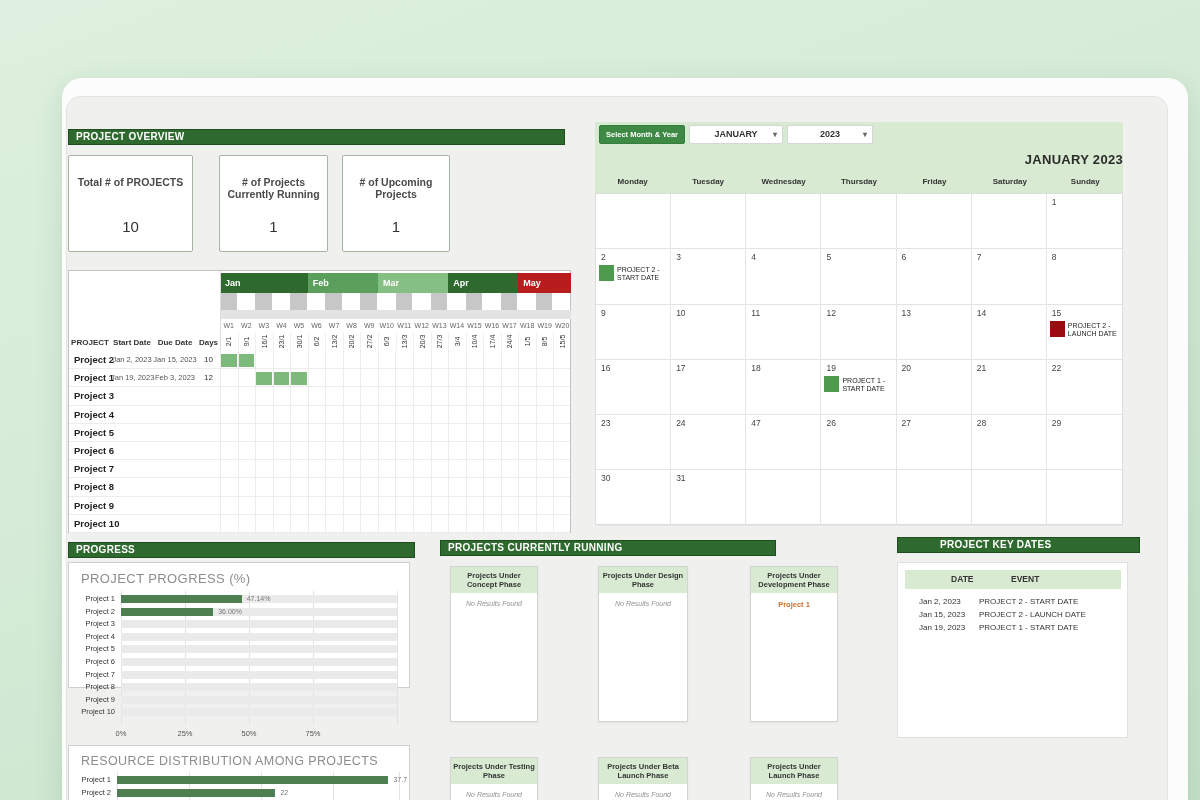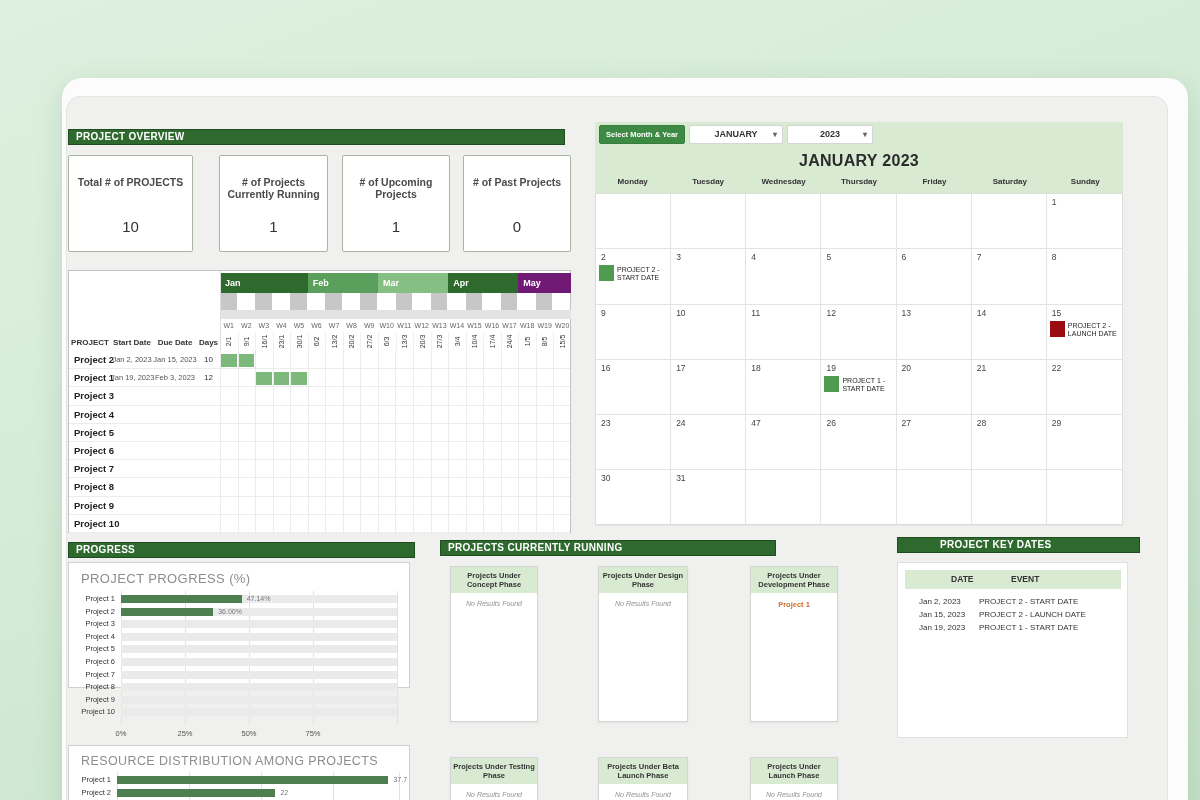--- a/index.html
+++ b/index.html
@@ -38,21 +38,21 @@
   .g-vline{position:absolute;top:0;bottom:0;width:1px;background:#ddd;}
   
   .calendar{position:absolute;left:595px;top:122px;width:528px;height:403px;background:#d9ead3;}
   .cal-controls{position:absolute;left:0;top:0;width:528px;height:24px;}
   .cal-btn{position:absolute;left:4px;top:2.5px;width:86px;height:19px;background:#3e8a44;border:1px solid #377d3d;
            border-radius:2px;color:#fff;font-size:7.5px;font-weight:bold;text-align:center;line-height:17px;cursor:pointer;}
   .cal-dd{position:absolute;top:2.5px;height:19px;background:#fff;border:1px solid #d6d6d6;border-radius:2px;
           font-size:9px;font-weight:bold;color:#333;text-align:center;line-height:17px;cursor:pointer;}
   .dd-arrow{position:absolute;right:5px;top:0;color:#666;font-size:8px;line-height:17px;}
   .dd-arrow::after{content:"▾";}
-  .cal-title{position:absolute;left:0;top:30px;width:528px;text-align:center;font-size:16px;font-weight:bold;color:#2b2b2b;letter-spacing:.3px;}
+  .cal-title{position:absolute;left:0;top:30px;width:528px;text-align:right;font-size:13px;font-weight:bold;color:#2b2b2b;letter-spacing:.3px;}
   .cal-days{position:absolute;left:0;top:50px;width:528px;height:20px;display:grid;grid-template-columns:repeat(7,1fr);}
   .cal-dayname{font-size:8px;font-weight:bold;color:#333;text-align:center;line-height:20px;}
   .cal-grid{position:absolute;left:0;top:71px;width:528px;height:332px;background:#fff;
             display:grid;grid-template-columns:repeat(7,1fr);grid-auto-rows:55.3px;border:1px solid #dcdcdc;}
   .cal-cell{position:relative;border-right:1px solid #e4e4e4;border-bottom:1px solid #e4e4e4;overflow:visible;}
   .cal-cell:nth-child(7n){border-right:none;}
   .cal-daynum{position:absolute;left:5px;top:3px;font-size:8.5px;color:#444;}
   .cal-evt-sq{position:absolute;left:3px;top:16px;width:15px;height:16px;}
   .cal-evt-label{position:absolute;left:21px;top:17px;width:58px;font-size:7px;line-height:8px;color:#222;}
   
@@ -92,32 +92,28 @@
         <div class="stat-value">10</div>
       </div>
       <div class="stat-card" style="left: 151px; width: 109px;">
         <div class="stat-label"># of Projects Currently Running</div>
         <div class="stat-value">1</div>
       </div>
       <div class="stat-card" style="left: 274px; width: 108px;">
         <div class="stat-label"># of Upcoming Projects</div>
         <div class="stat-value">1</div>
       </div>
-      <div class="stat-card" style="left: 395px; width: 108px;">
-        <div class="stat-label"># of Past Projects</div>
-        <div class="stat-value">0</div>
-      </div>
     </div>
 
   <div id="gantt" class="gantt">
       <div class="g-month" style="left: 151px; width: 87.75px; background: rgb(46, 106, 46);">Jan</div>
       <div class="g-month" style="left: 238.75px; width: 70.2px; background: rgb(90, 160, 92);">Feb</div>
       <div class="g-month" style="left: 308.95px; width: 70.2px; background: rgb(134, 191, 131);">Mar</div>
       <div class="g-month" style="left: 379.15px; width: 70.2px; background: rgb(46, 106, 46);">Apr</div>
-      <div class="g-month" style="left: 449.35px; width: 52.65px; background: #701a75;">May</div>
+      <div class="g-month" style="left: 449.35px; width: 52.65px; background: #b91c1c;">May</div>
       <div class="g-zig" style="left: 151px; width: 351px;">
         <div class="g-zig-base"></div>
         <div class="g-zig-block" style="left: 0px; width: 16.55px;"></div>
         <div class="g-zig-block" style="left: 35.1px; width: 16.55px;"></div>
         <div class="g-zig-block" style="left: 70.2px; width: 16.55px;"></div>
         <div class="g-zig-block" style="left: 105.3px; width: 16.55px;"></div>
         <div class="g-zig-block" style="left: 140.4px; width: 16.55px;"></div>
         <div class="g-zig-block" style="left: 175.5px; width: 16.55px;"></div>
         <div class="g-zig-block" style="left: 210.6px; width: 16.55px;"></div>
         <div class="g-zig-block" style="left: 245.7px; width: 16.55px;"></div>

